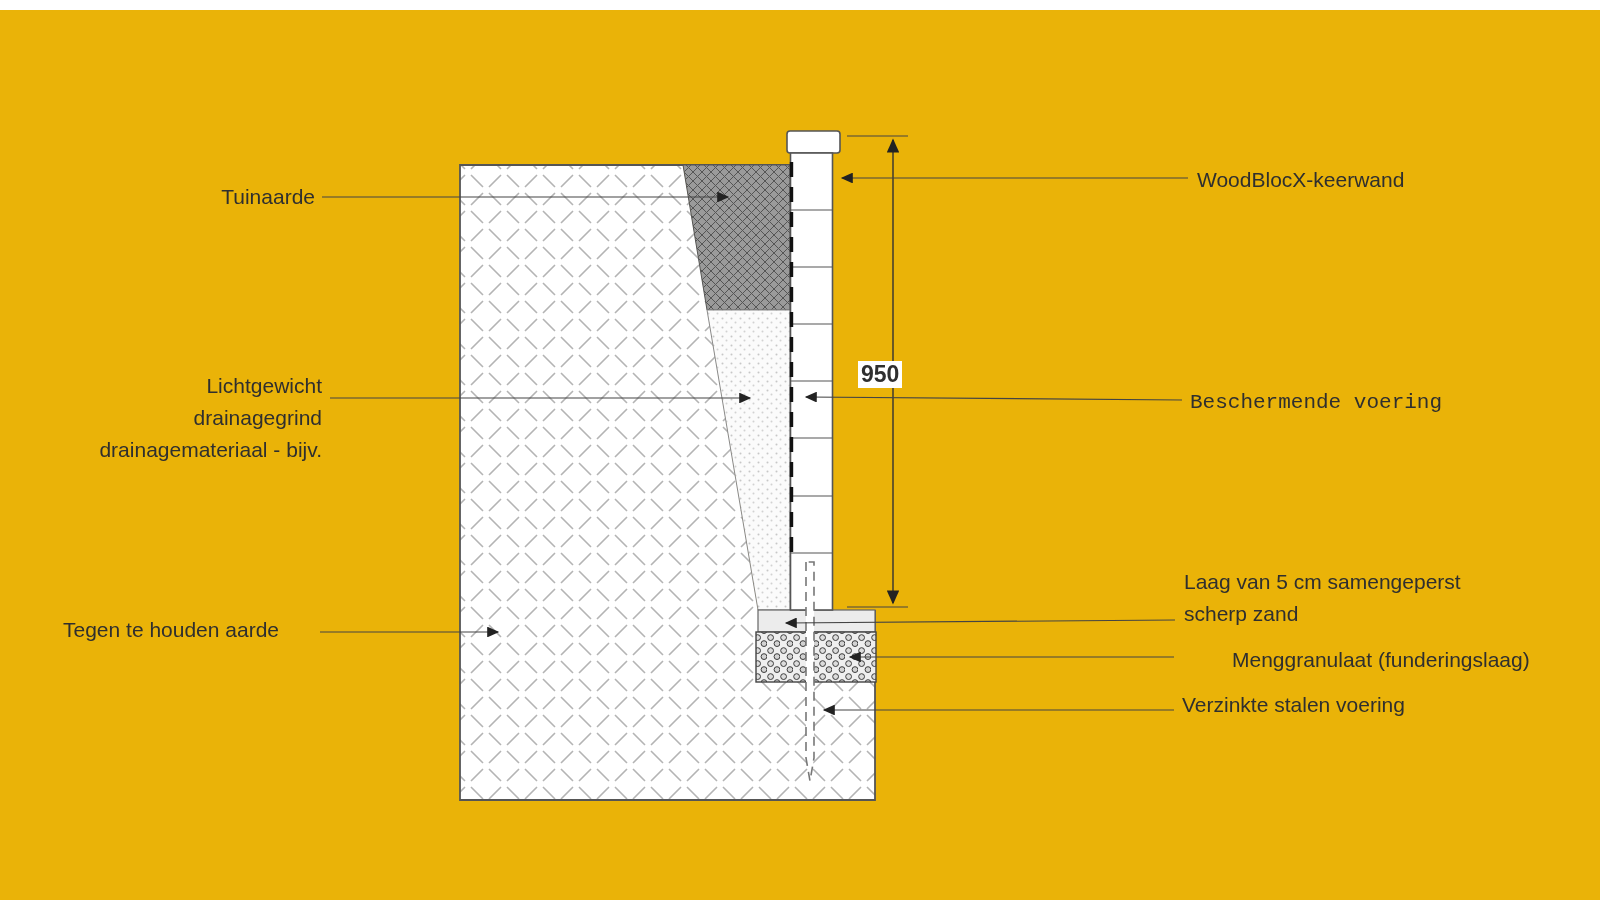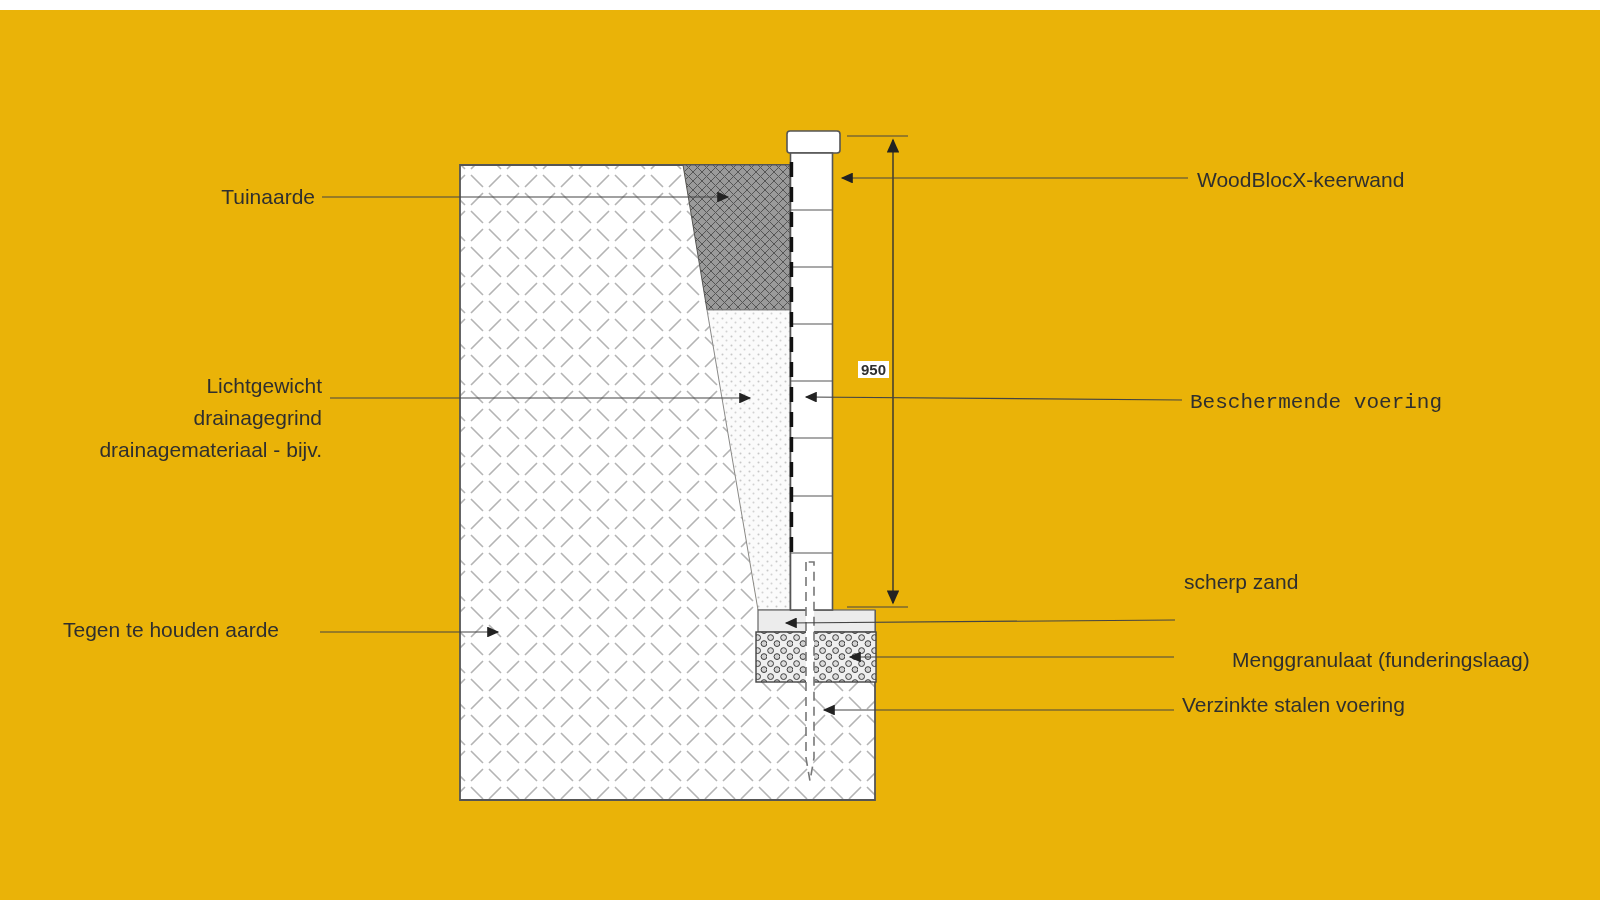--- a/index.html
+++ b/index.html
@@ -16,21 +16,21 @@
     position:absolute;
     font-size:21px;
     color:#2f2f2f;
     white-space:nowrap;
     line-height:32px;
   }
   .label.right-align{text-align:right;}
   .label.multiline{white-space:normal;}
   .dim-label{
     position:absolute;
-    font-size:15px;
+    font-size:23px;
     font-weight:bold;
     color:#2f2f2f;
     background:#ffffff;
     padding:0 3px;
   }
 </style>
 </head>
 <body>
 
 <div class="stage">
@@ -113,20 +113,21 @@
     <div>drainagemateriaal - bijv.</div>
   </div>
 
   <div class="label" style="left:63px;top:604px;">Tegen te houden aarde</div>
 
   <div class="label" style="left:1197px;top:154px;">WoodBlocX-keerwand</div>
 
   <div class="label" style="left:1190px;top:377px;font-family:Liberation Mono, monospace;">Beschermende voering</div>
 
   <div class="label multiline" style="left:1184px;top:556px;width:360px;">
+    <div>Laag van 5 cm samengeperst</div>
     <div>scherp zand</div>
   </div>
 
   <div class="label" style="left:1232px;top:634px;">Menggranulaat (funderingslaag)</div>
 
   <div class="label" style="left:1182px;top:679px;">Verzinkte stalen voering</div>
 
   <div class="dim-label" style="left:858px;top:351px;">950</div>
 
 </div>

